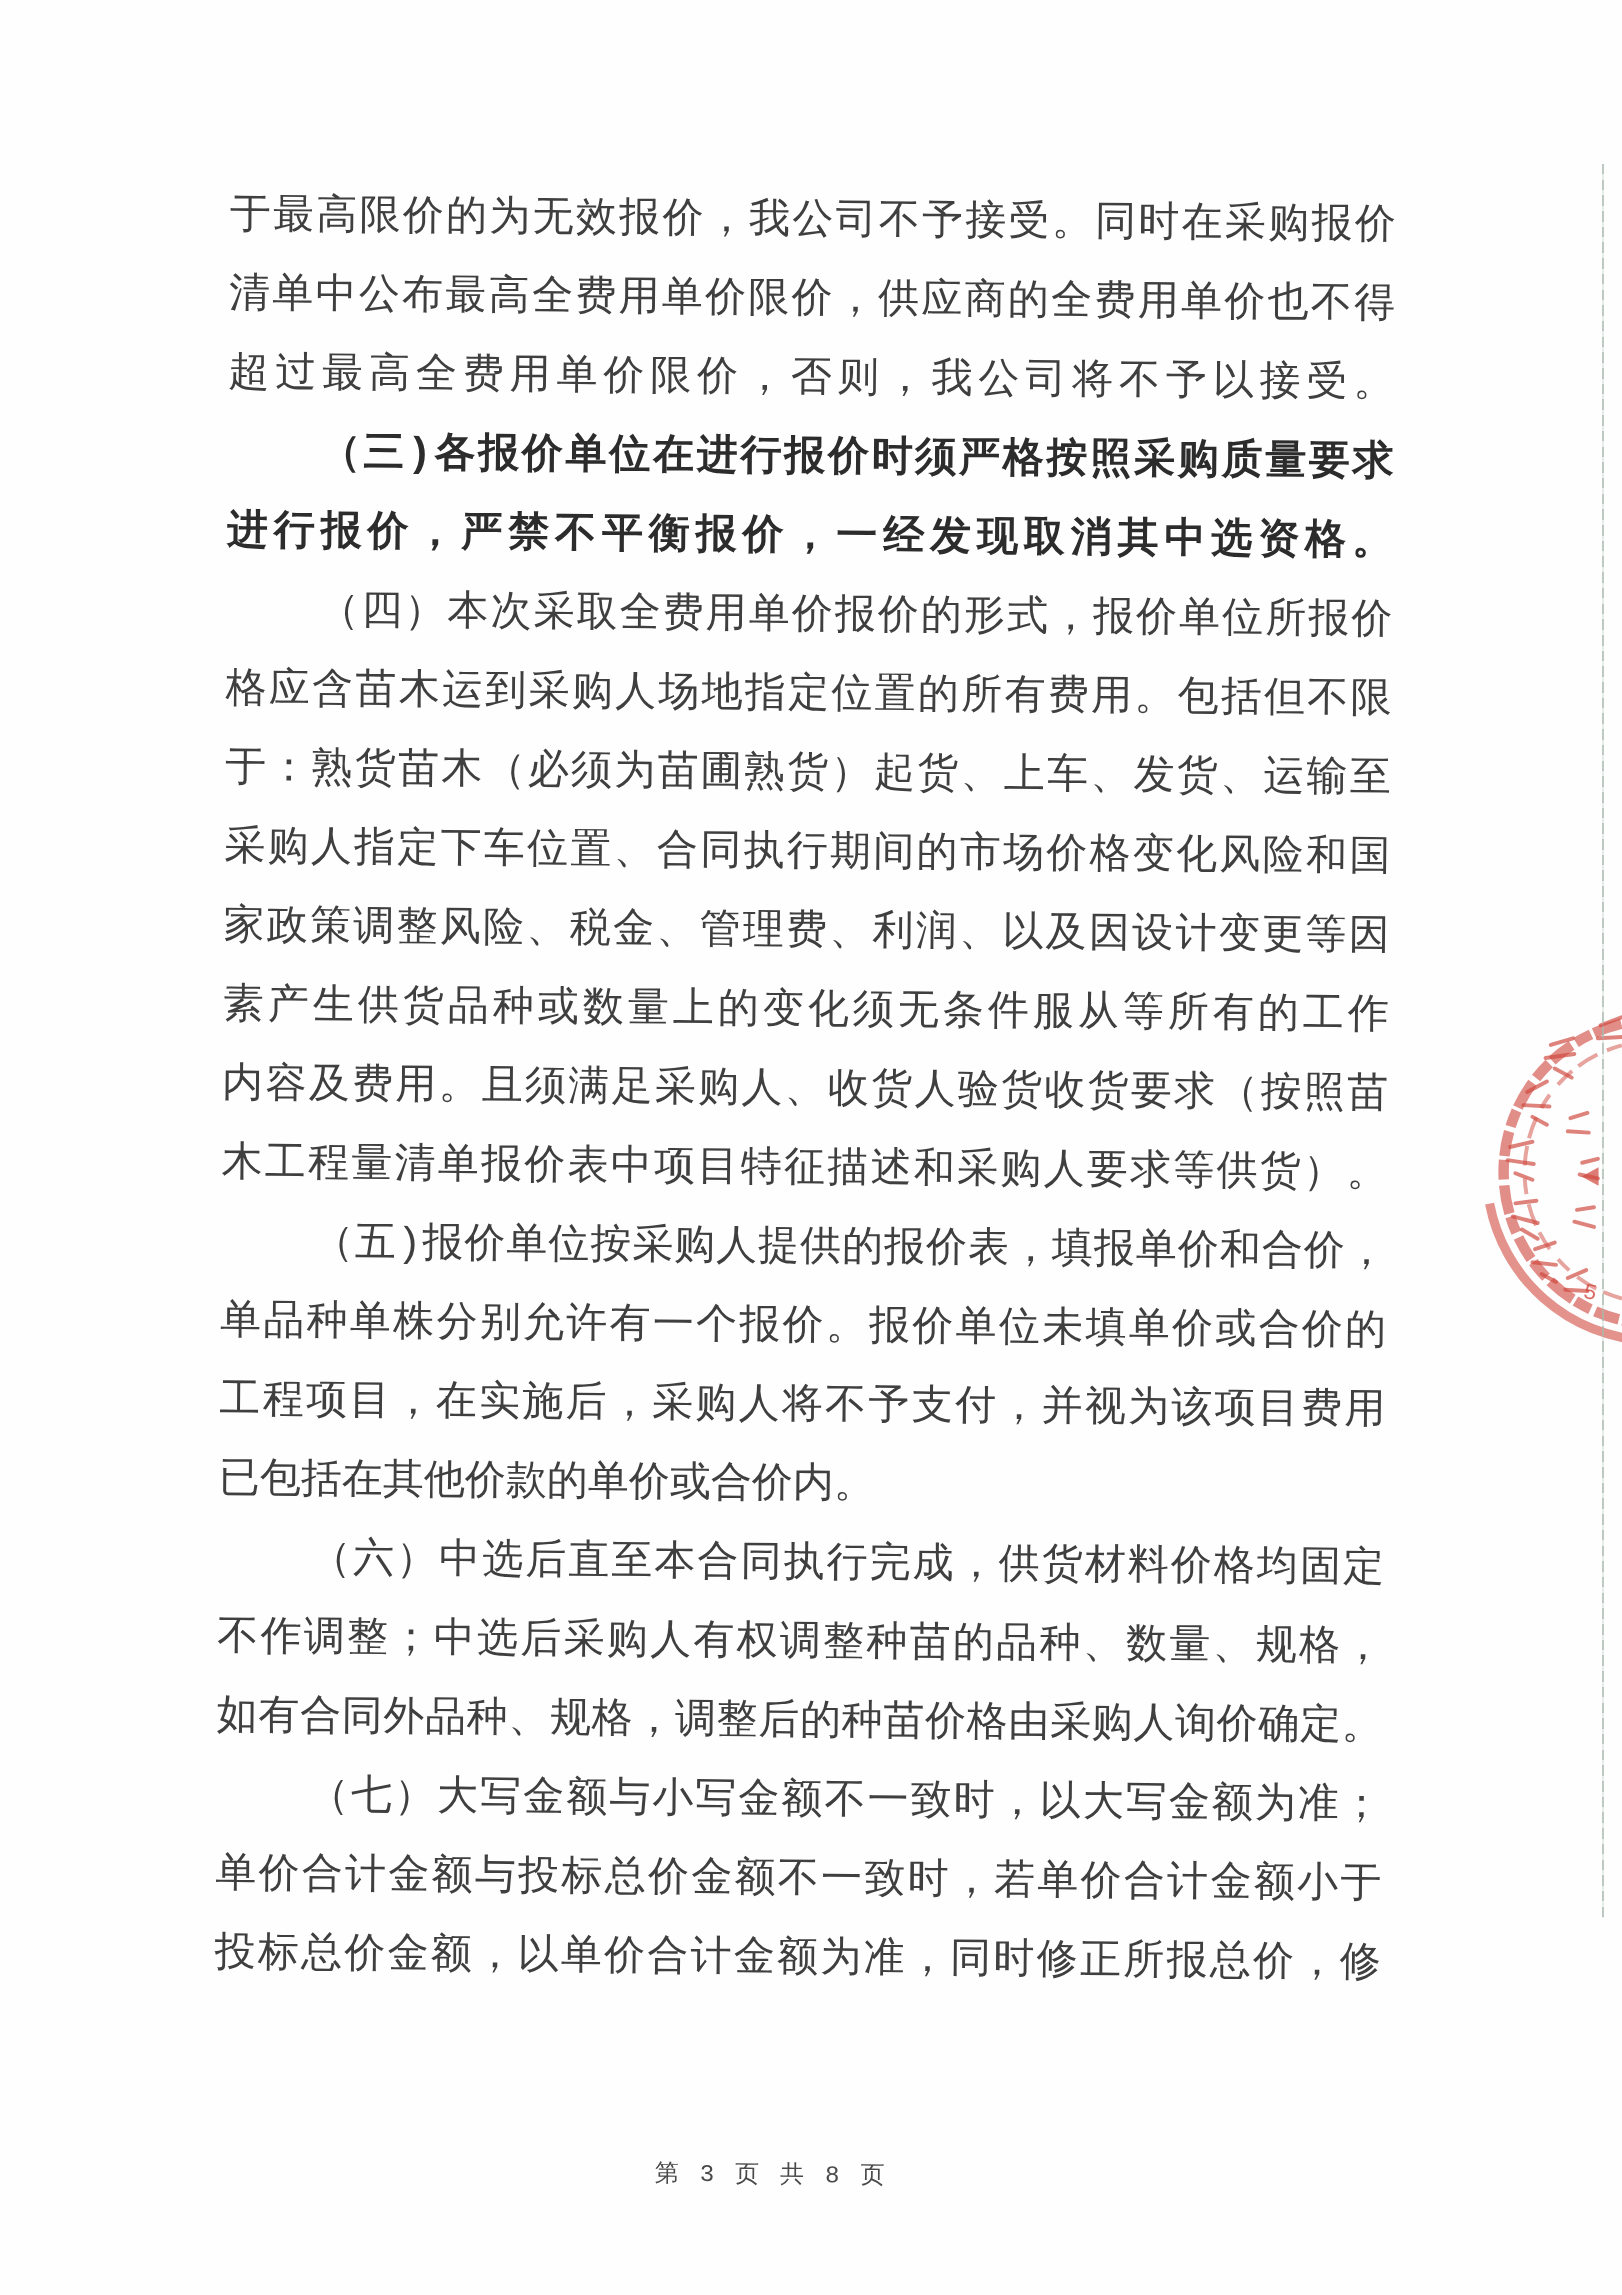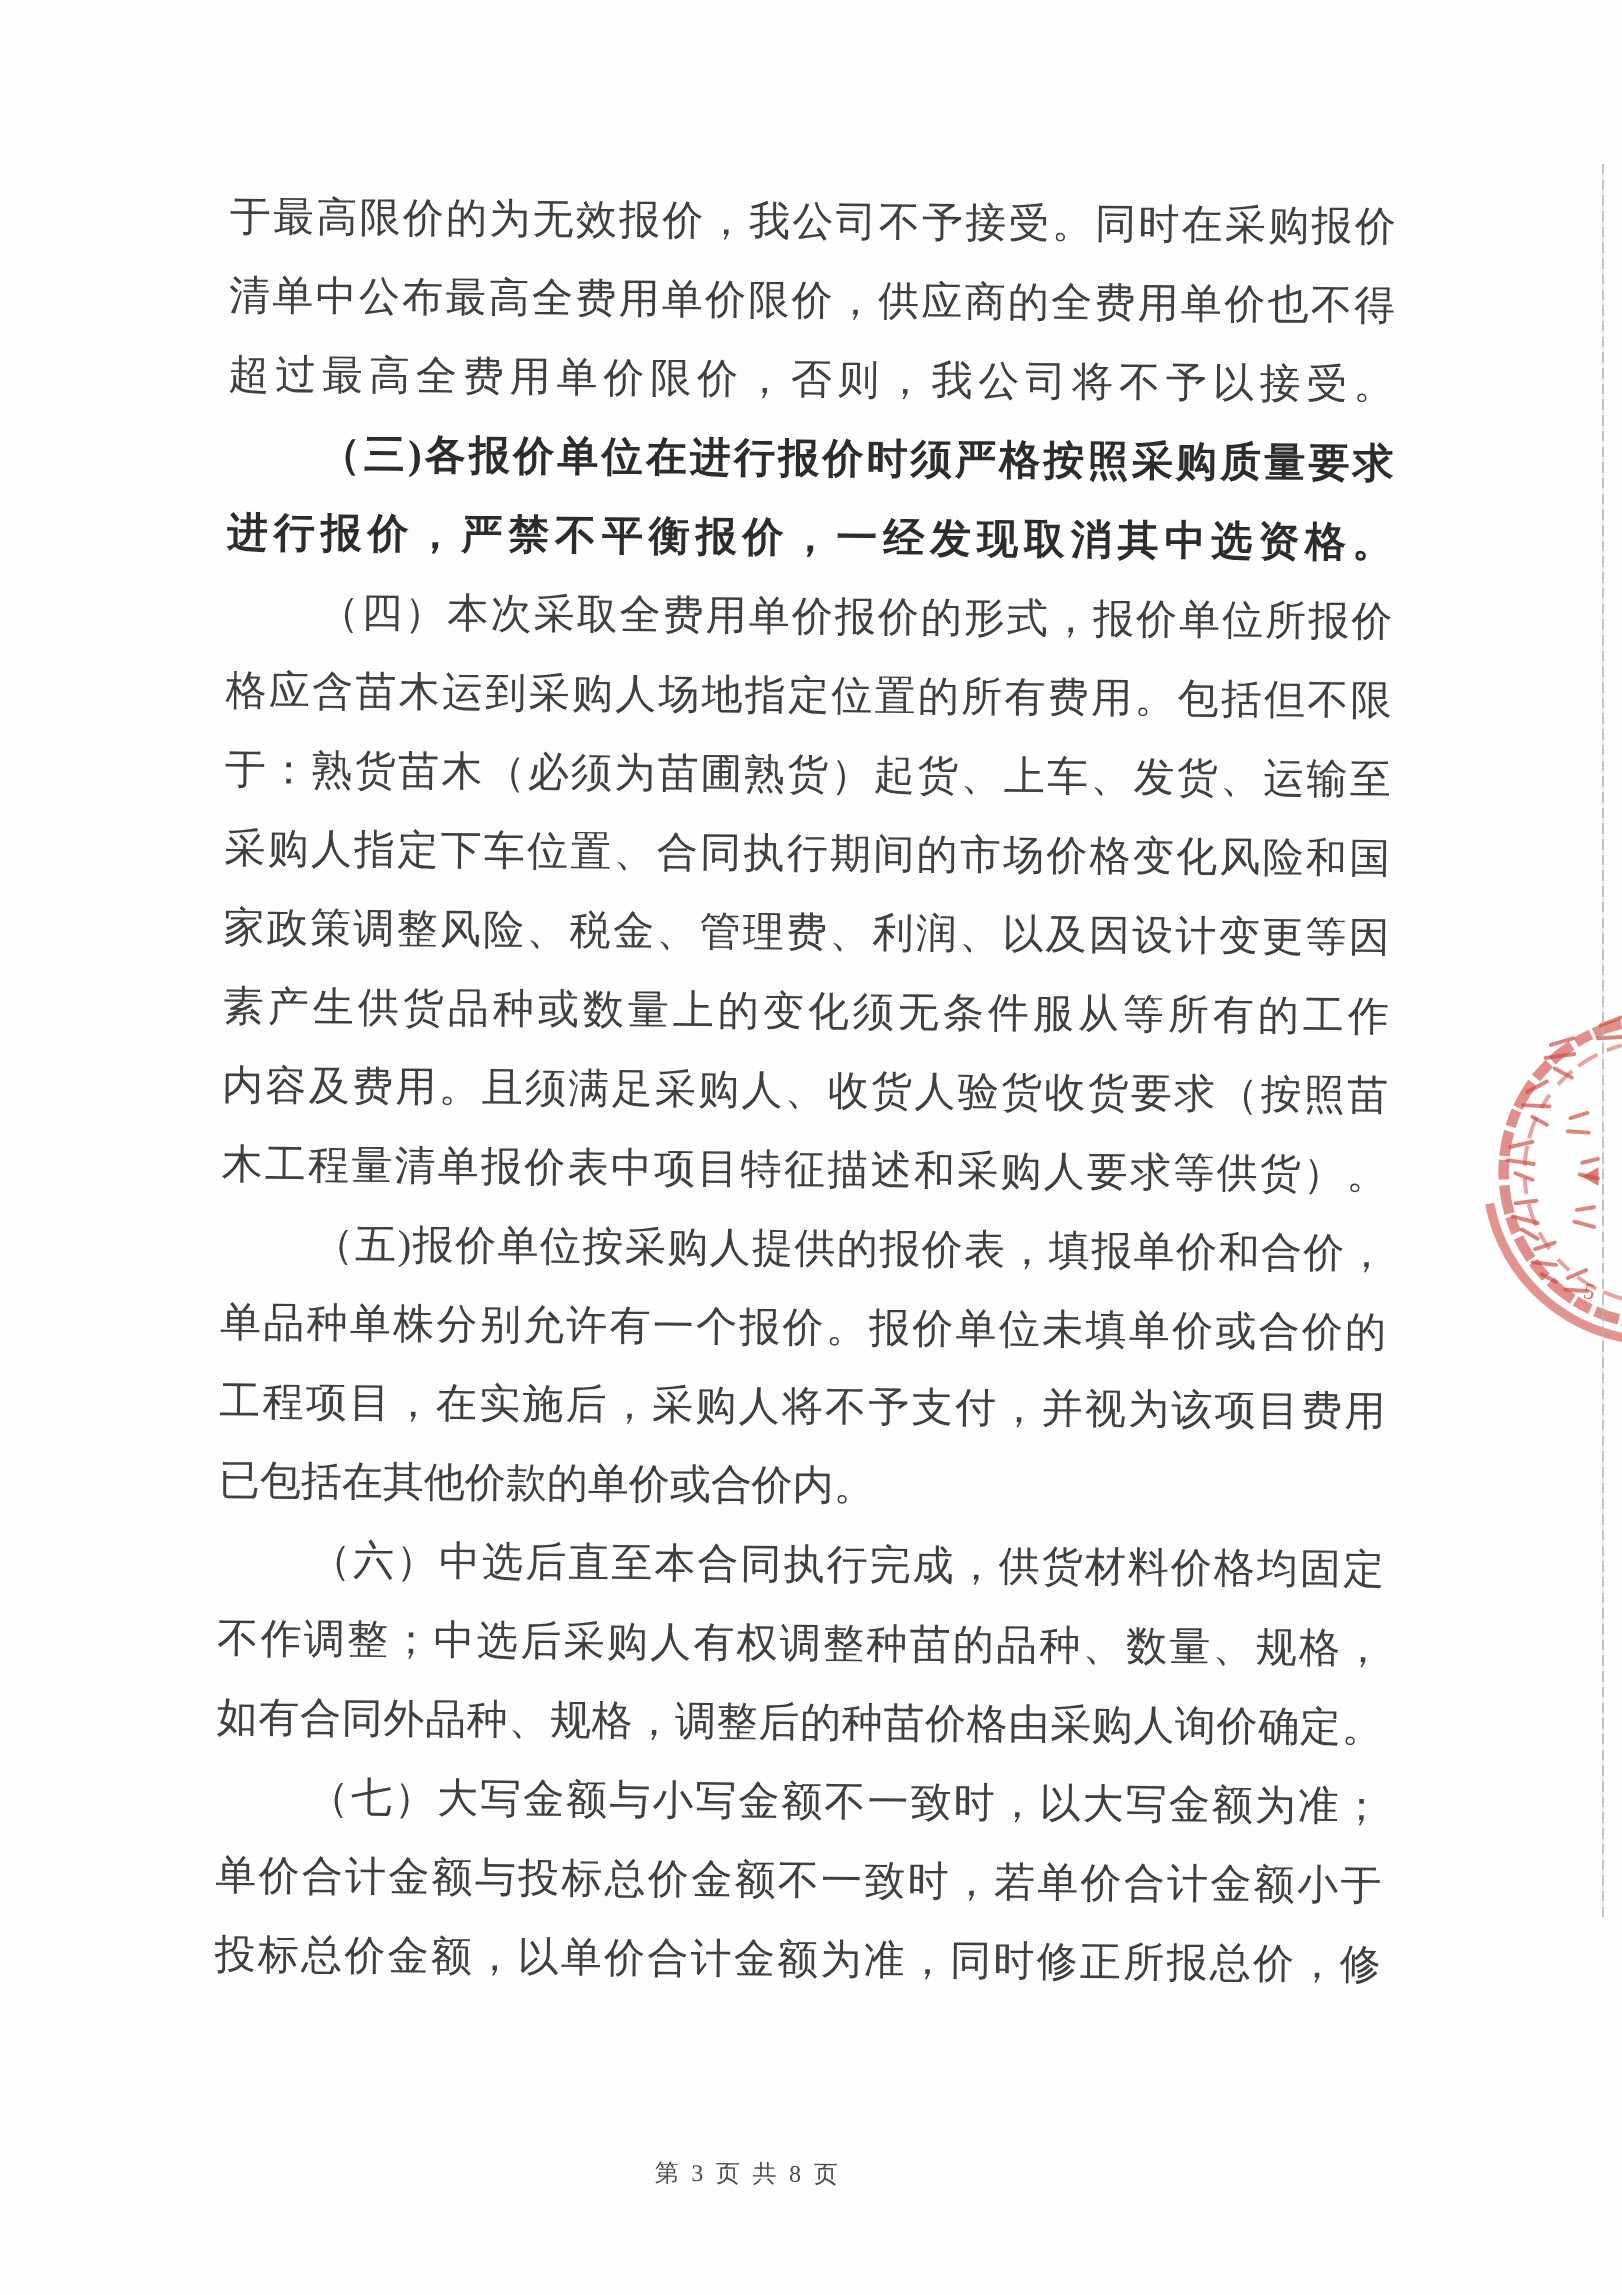--- a/index.html
+++ b/index.html
@@ -6,21 +6,21 @@
     margin: 0;
     padding: 0;
     background: #ffffff;
   }
   #page {
     position: relative;
     width: 1623px;
     height: 2295px;
     background: #fefefe;
     overflow: hidden;
-    font-family: Liberation Serif, serif;
+    font-family: Liberation Mono, monospace;
   }
   #content {
     position: absolute;
     left: 0; top: 0;
     width: 1623px; height: 2295px;
     transform: rotate(0.5deg);
     transform-origin: 811px 1112px;
   }
   #text-block {
     position: absolute;

